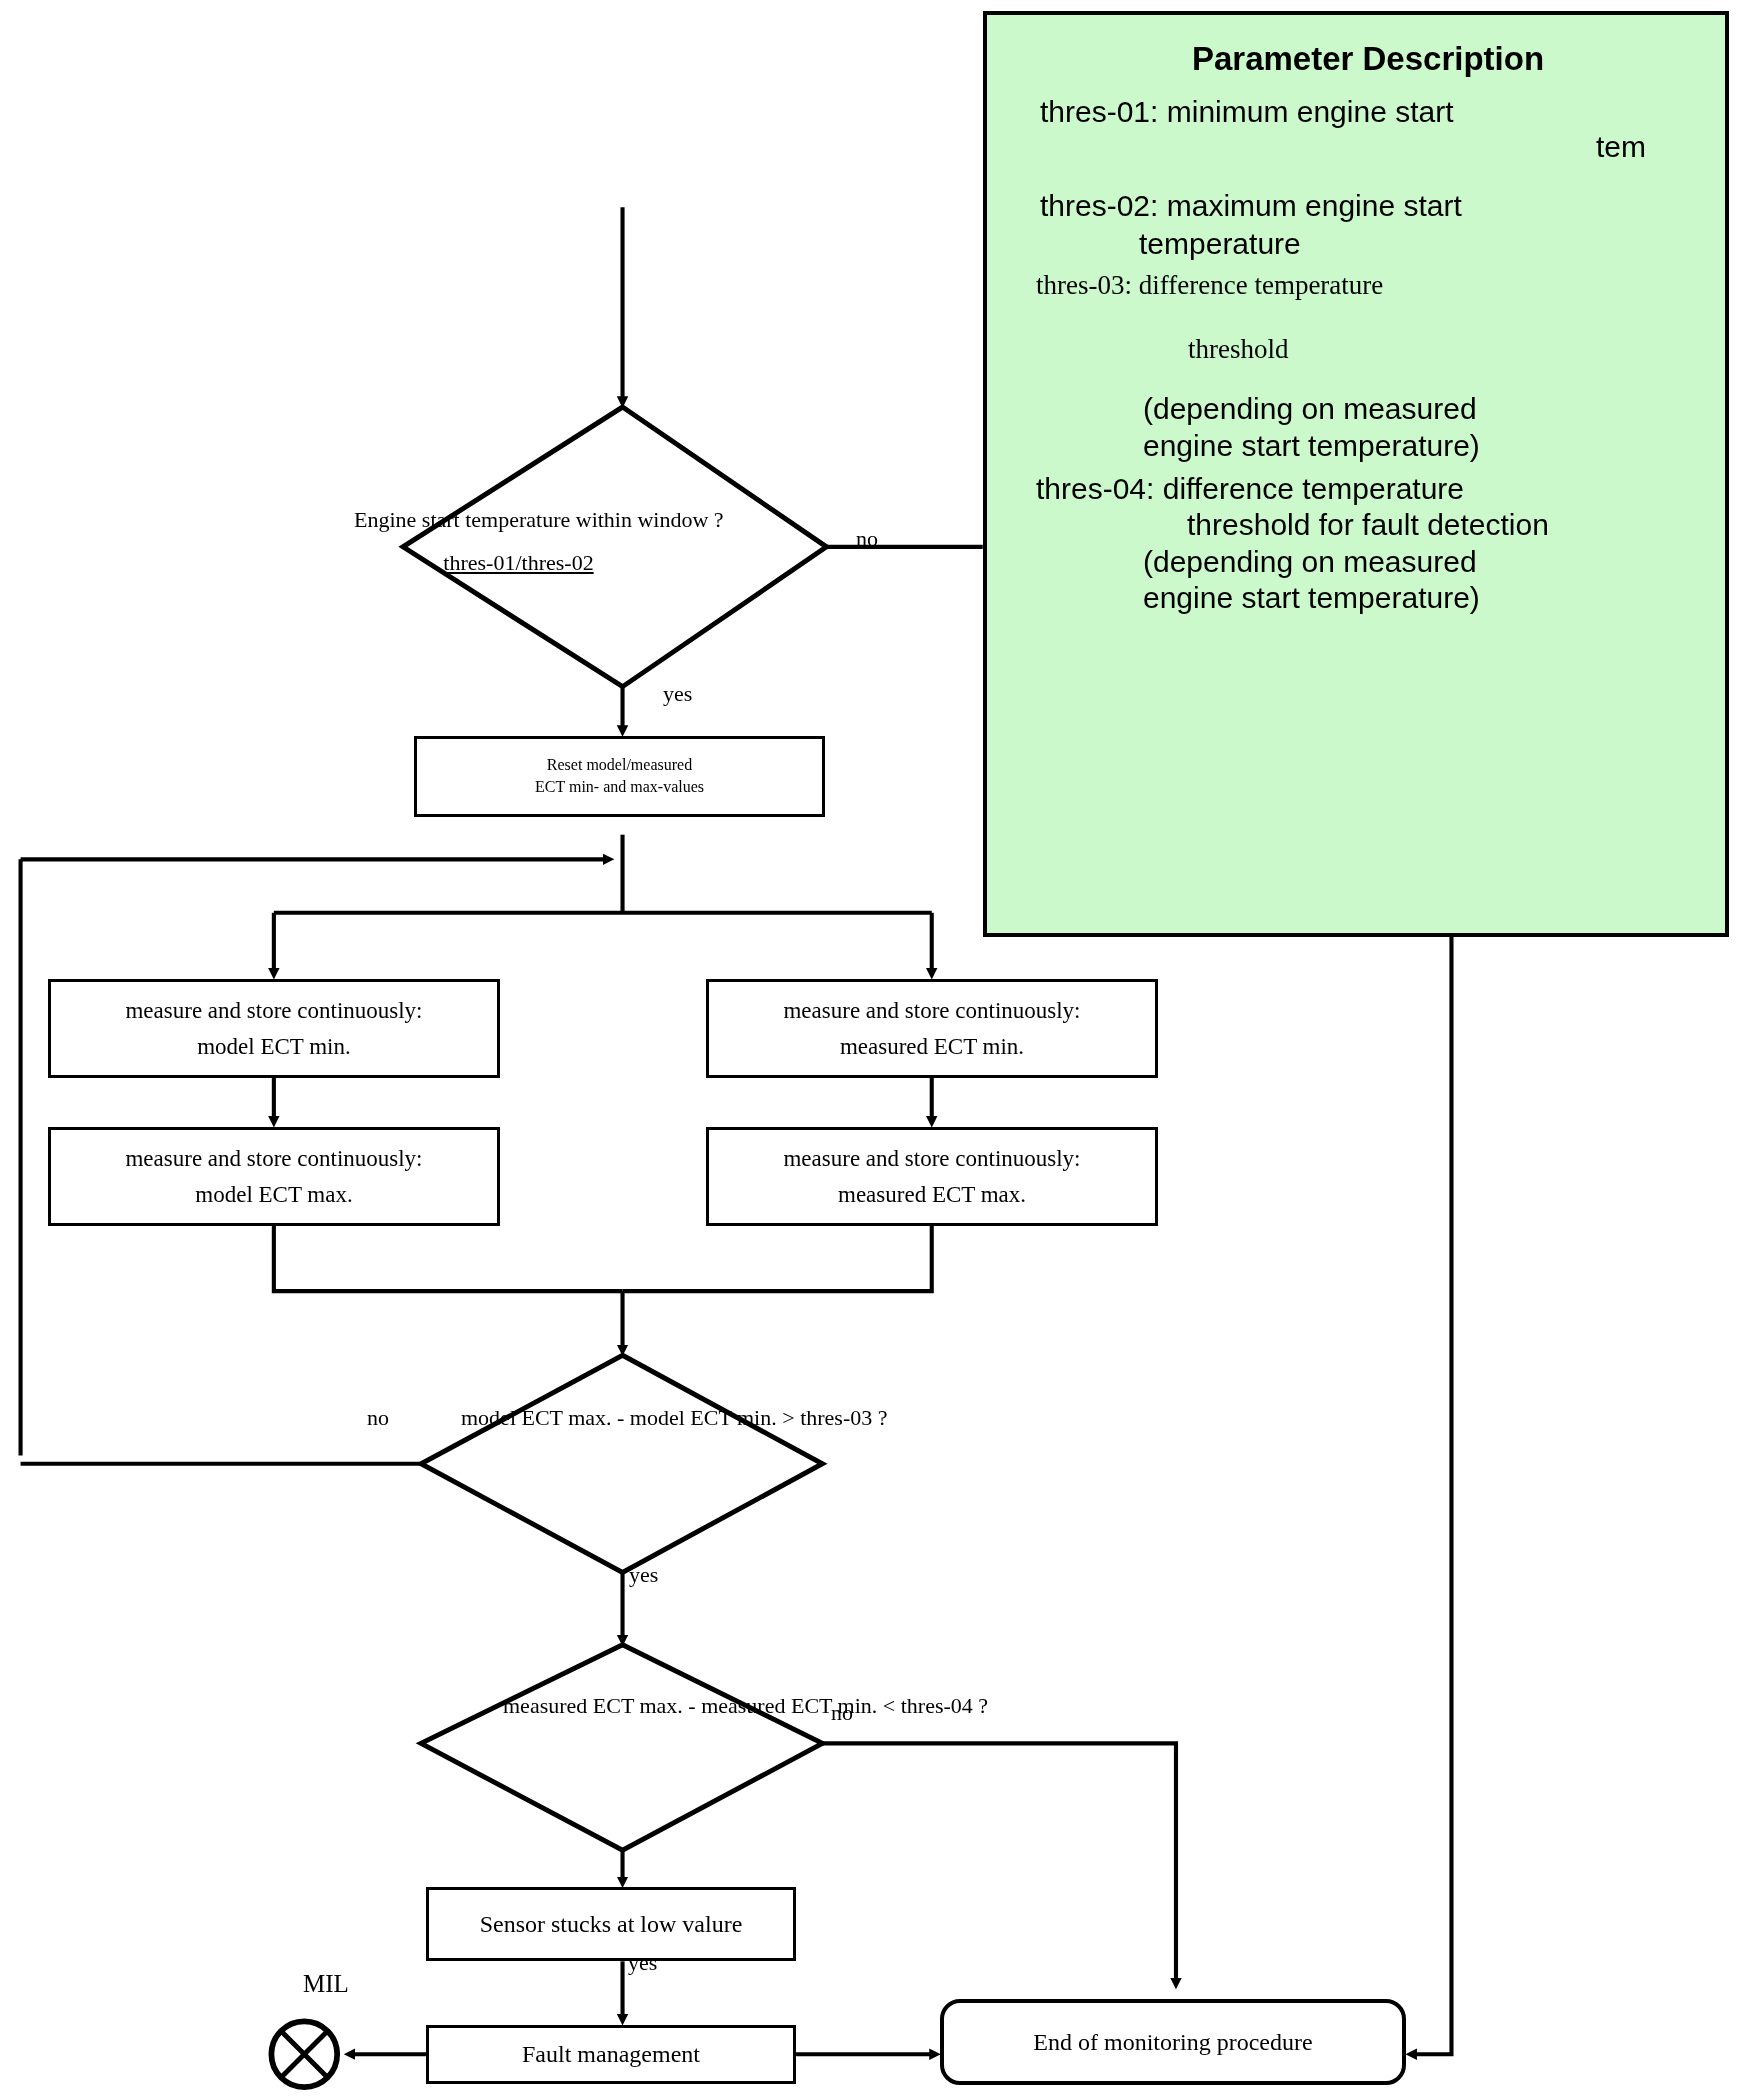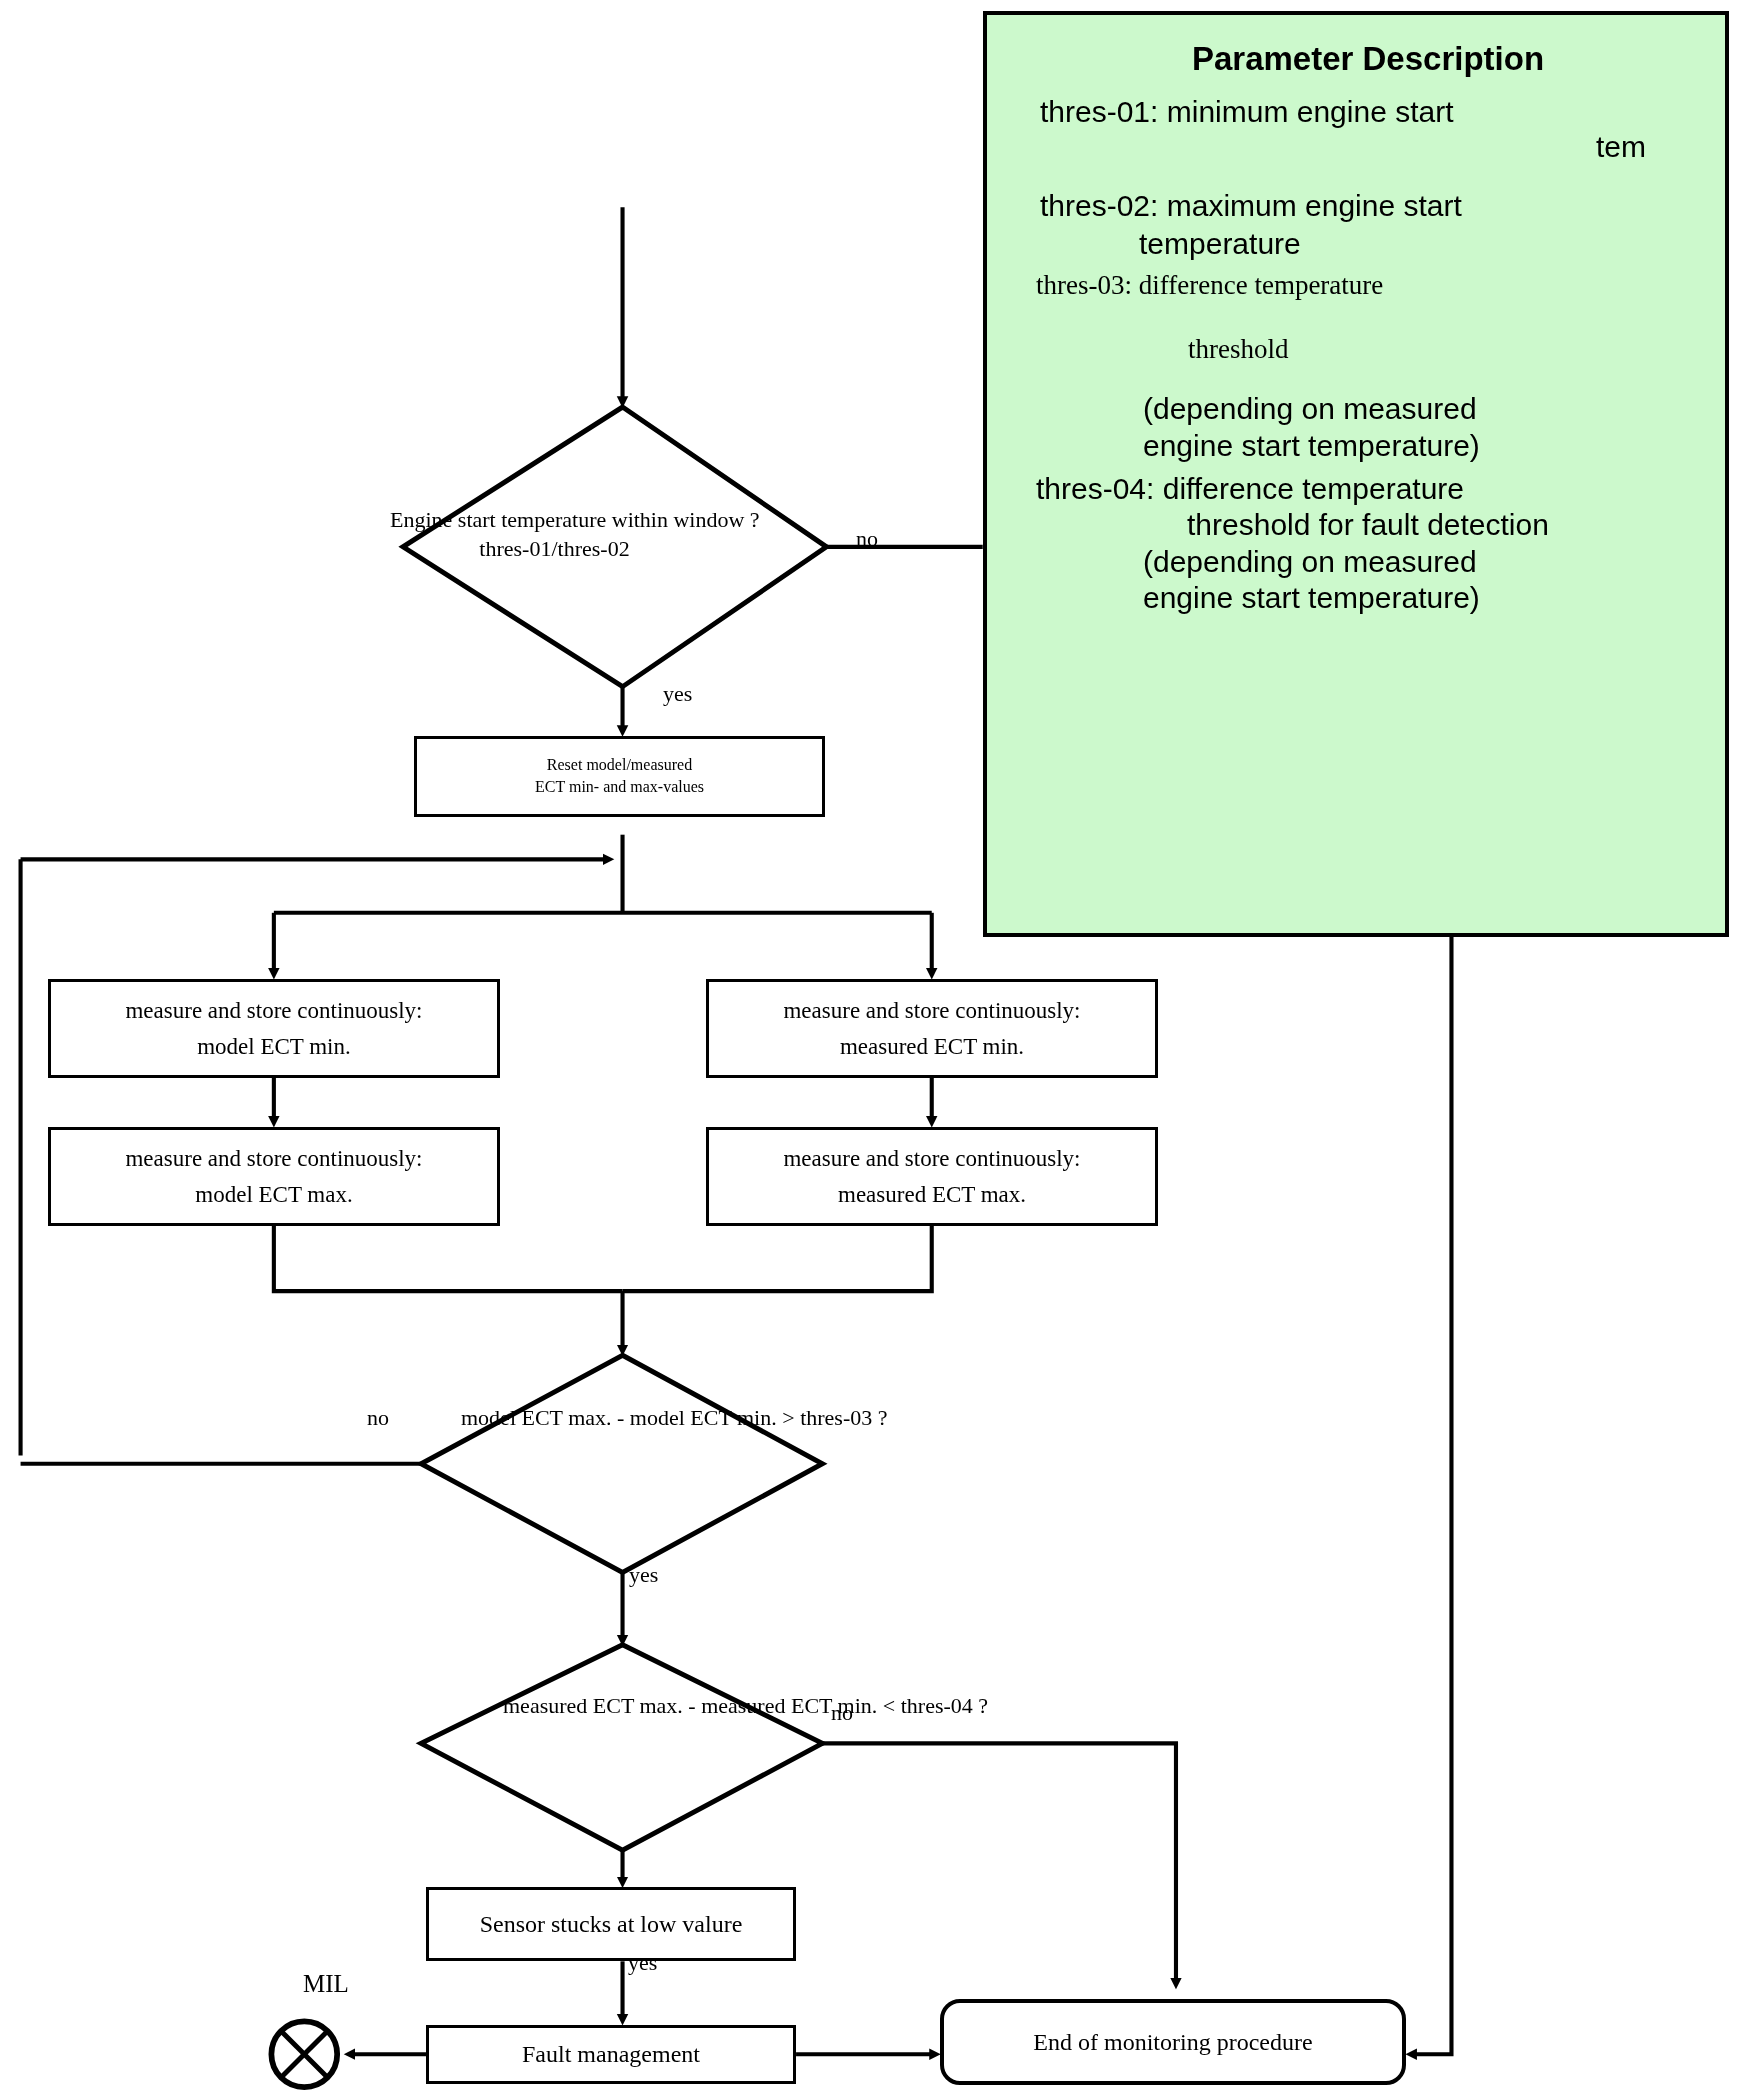--- a/index.html
+++ b/index.html
@@ -35,21 +35,21 @@
 
   
   #n-fault{left:426px;top:2025px;width:370px;height:59px;font-size:24px;}
 
   
   #n-end{left:940px;top:1999px;width:466px;height:86px;font-size:24px;border-radius:20px;}
 
   
   .dlabel{position:absolute;text-align:center;font-size:22px;line-height:1.12;
           color:#000;white-space:nowrap;}
-  #d1-label{left:390px;top:508px;width:329px;}
+  #d1-label{left:354px;top:508px;width:329px;}
   #d2-label{left:461px;top:1406px;width:271px;}
   #d3-label{left:461px;top:1694px;width:271px;margin-left:42px;}
 
   
   .branch{position:absolute;font-size:22px;color:#000;white-space:nowrap;}
   #lbl-no1{left:856px;top:526px;}
   #lbl-yes1{left:663px;top:681px;}
   #lbl-no2{left:367px;top:1405px;}
   #lbl-yes2{left:629px;top:1562px;}
   #lbl-no3{left:831px;top:1700px;}
@@ -143,21 +143,21 @@
       <circle cx="370" cy="2498" r="40" fill="none" stroke="#000" stroke-width="7"></circle>
       <line x1="342" y1="2470" x2="398" y2="2526" stroke-width="6"></line>
       <line x1="398" y1="2470" x2="342" y2="2526" stroke-width="6"></line>
     </g>
   </svg>
 
 
   <div class="dlabel" id="d1-label">
     <span class="ln">Engine start temperature</span>
     <span class="ln">within window ?</span>
-    <span class="ln" style="display:block;margin-top:4px;">thres-01/thres-02</span>
+    <span class="ln" style="display:block;margin-top:18px;text-decoration:underline;">thres-01/thres-02</span>
   </div>
 
   <div class="node rect" id="n-reset">
     <span class="ln">Reset model/measured</span>
     <span class="ln">ECT min- and max-values</span>
   </div>
 
   <div class="node rect mbox" id="n-m1">
     <span class="ln">measure and store continuously:</span>
     <span class="ln">model ECT min.</span>

